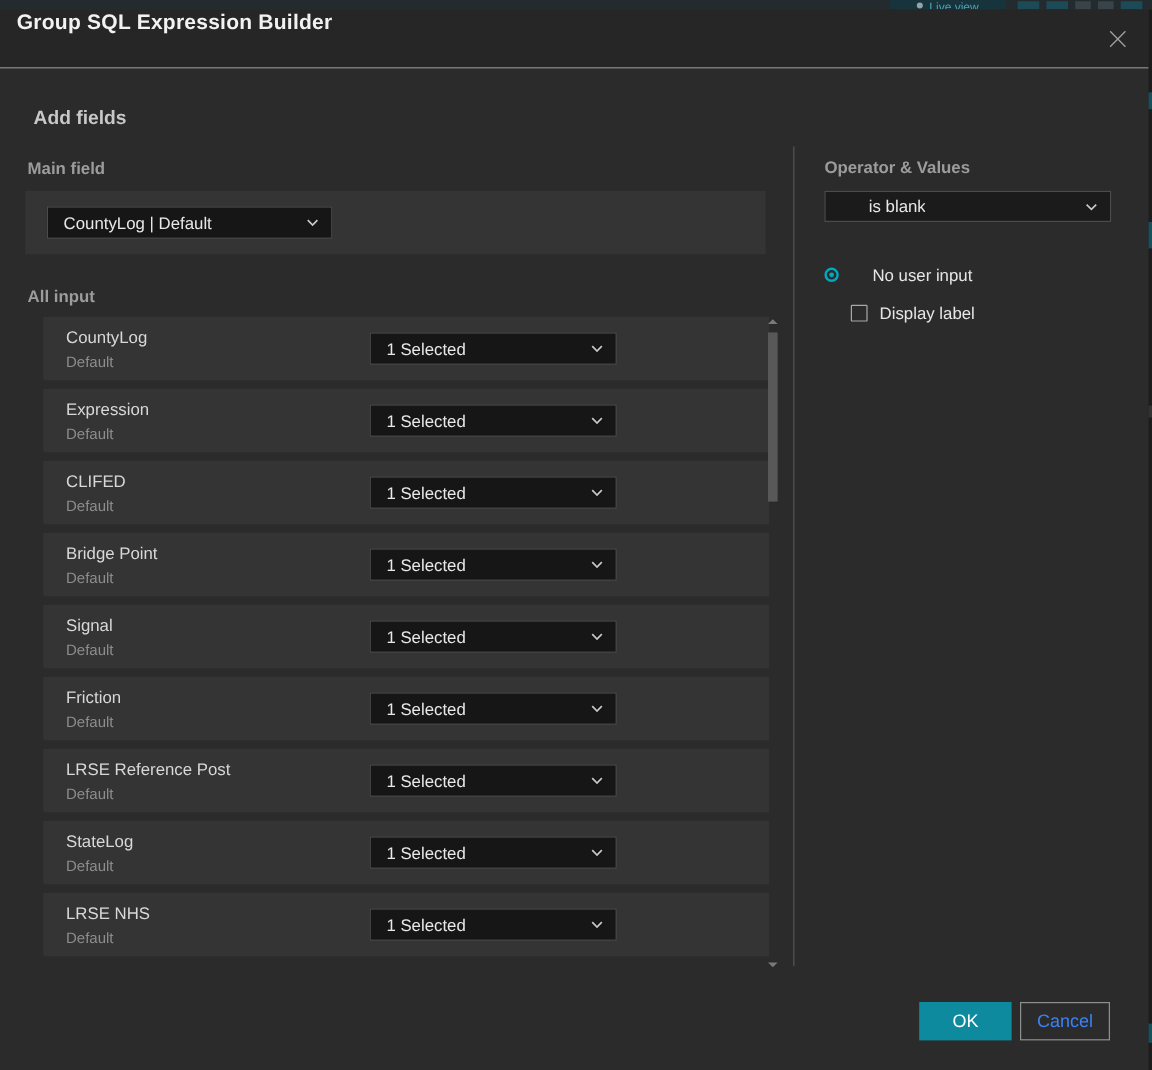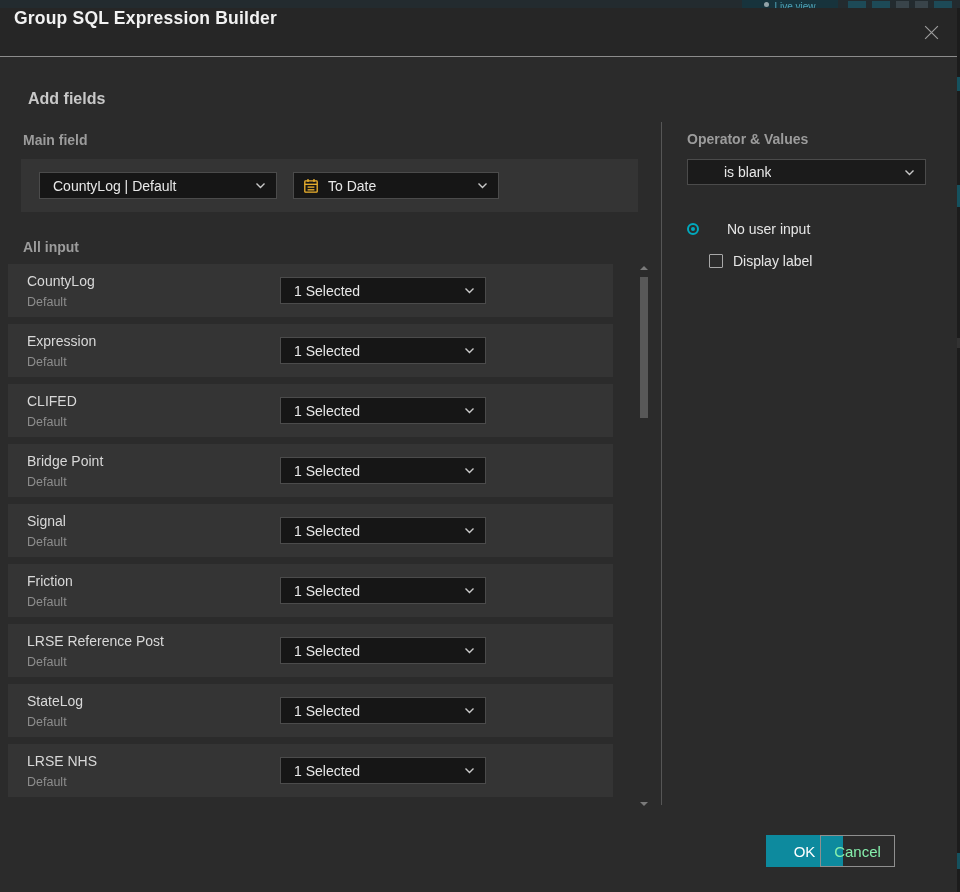--- a/index.html
+++ b/index.html
@@ -52,21 +52,21 @@
   .select { background:#161616; border:1px solid #4b4b4b; color:#e8e8e8; font-size:14px;
             display:flex; align-items:center; padding:0 10px 0 13px; cursor:pointer; }
   .sel-text { white-space:nowrap; overflow:hidden; }
   .chev { margin-left:auto; flex:none; }
 
   .main-container { position:absolute; left:21px; top:151px; width:617px; height:53px; background:#343434; }
   .sel-field { position:absolute; left:18px; top:13px; width:238px; height:27px; }
   .sel-type  { position:absolute; left:272px; top:13px; width:206px; height:27px; gap:9px; padding-left:9px; }
 
   
-  .field-list { position:absolute; left:8px; top:256px; width:605px; }
+  .field-list { position:absolute; left:36px; top:256px; width:605px; }
   .field-row { position:relative; height:53px; margin-bottom:7px; background:#343434; }
   .fr-name { position:absolute; left:19px; top:9px;  font-size:14px;   color:#d8d8d8; }
   .fr-sub  { position:absolute; left:19px; top:31px; font-size:12.5px; color:#8d8d8d; }
   .row-select { position:absolute; left:272px; top:13px; width:206px; height:27px; }
 
   
   .scrollbar { position:absolute; left:637px; top:254px; width:14px; height:546px; }
   .sb-thumb { position:absolute; left:3px; top:15px; width:8px; height:141px; background:#585858; }
   .sb-arrow { position:absolute; left:3px; width:0; height:0; border-left:4px solid transparent; border-right:4px solid transparent; }
   .sb-arrow.up   { top:4px;    border-bottom:4px solid #7a7a7a; }
@@ -81,22 +81,22 @@
   .radio { width:12px; height:12px; border-radius:50%; border:2.5px solid #00a9bd; position:relative; flex:none; }
   .radio::after { content:""; position:absolute; inset:2px; border-radius:50%; background:#00a9bd; }
   .check-row { position:absolute; left:709px; top:245px; display:flex; align-items:center; gap:10px; cursor:pointer; }
   .checkbox { width:14px; height:14px; border:1.5px solid #a8a8a8; border-radius:1px; background:transparent; flex:none; }
   .opt-label { font-size:14px; color:#e6e6e6; }
 
   
   .footer { position:absolute; left:0; top:827px; width:957px; height:32px; }
   .ok-btn { position:absolute; left:766px; top:0; width:77px; height:32px; border:none; cursor:pointer;
             background:#0d8a9e; color:#ffffff; font-size:15px; font-family:"Liberation Sans", sans-serif; }
-  .cancel-btn { position:absolute; left:820px; top:0; width:75px; height:32px; cursor:pointer;
-            background:transparent; border:1px solid #8f8f8f; color:#86efac; font-size:15px;
+  .cancel-btn { position:absolute; left:850px; top:0; width:75px; height:32px; cursor:pointer;
+            background:transparent; border:1px solid #8f8f8f; color:#3b82f6; font-size:15px;
             font-family:"Liberation Sans", sans-serif; }
 </style>
 </head>
 <body>
 
 <div class="top-strip">
   <div class="live-view-pill">
     <span class="lv-dot"></span>
     <span class="lv-text">Live view</span>
   </div>
@@ -128,36 +128,20 @@
   <h2 class="add-fields">Add fields</h2>
 
   <div class="label main-field-label">Main field</div>
   <div class="main-container">
     <div class="select sel-field">
       <span class="sel-text">CountyLog | Default</span>
       <svg class="chev" width="11" height="7" viewBox="0 0 11 7">
         <path d="M1.5 1.5 L5.5 5.5 L9.5 1.5" fill="none" stroke="#c9c9c9" stroke-width="1.4"></path>
       </svg>
     </div>
-    <div class="select sel-type">
-      <svg width="16" height="16" viewBox="0 0 16 16">
-        <g stroke="#f0b42e" fill="none" stroke-width="1.3">
-          <rect x="1.8" y="2.9" width="12.4" height="11.3" rx="0.8"></rect>
-          <line x1="1.8" y1="6.3" x2="14.2" y2="6.3"></line>
-          <line x1="5" y1="0.9" x2="5" y2="4.1"></line>
-          <line x1="11" y1="0.9" x2="11" y2="4.1"></line>
-          <line x1="4.6" y1="9.1" x2="11.4" y2="9.1"></line>
-          <line x1="4.6" y1="11.8" x2="11.4" y2="11.8"></line>
-        </g>
-      </svg>
-      <span class="sel-text">To Date</span>
-      <svg class="chev" width="11" height="7" viewBox="0 0 11 7">
-        <path d="M1.5 1.5 L5.5 5.5 L9.5 1.5" fill="none" stroke="#c9c9c9" stroke-width="1.4"></path>
-      </svg>
-    </div>
   </div>
 
   <div class="label all-fields-label">All input</div>
   <div class="field-list" id="field-list">
       <div class="field-row">
         <div class="fr-name">CountyLog</div>
         <div class="fr-sub">Default</div>
         <div class="select row-select">
           <span class="sel-text">1 Selected</span>
           <svg class="chev" width="11" height="7" viewBox="0 0 11 7">

